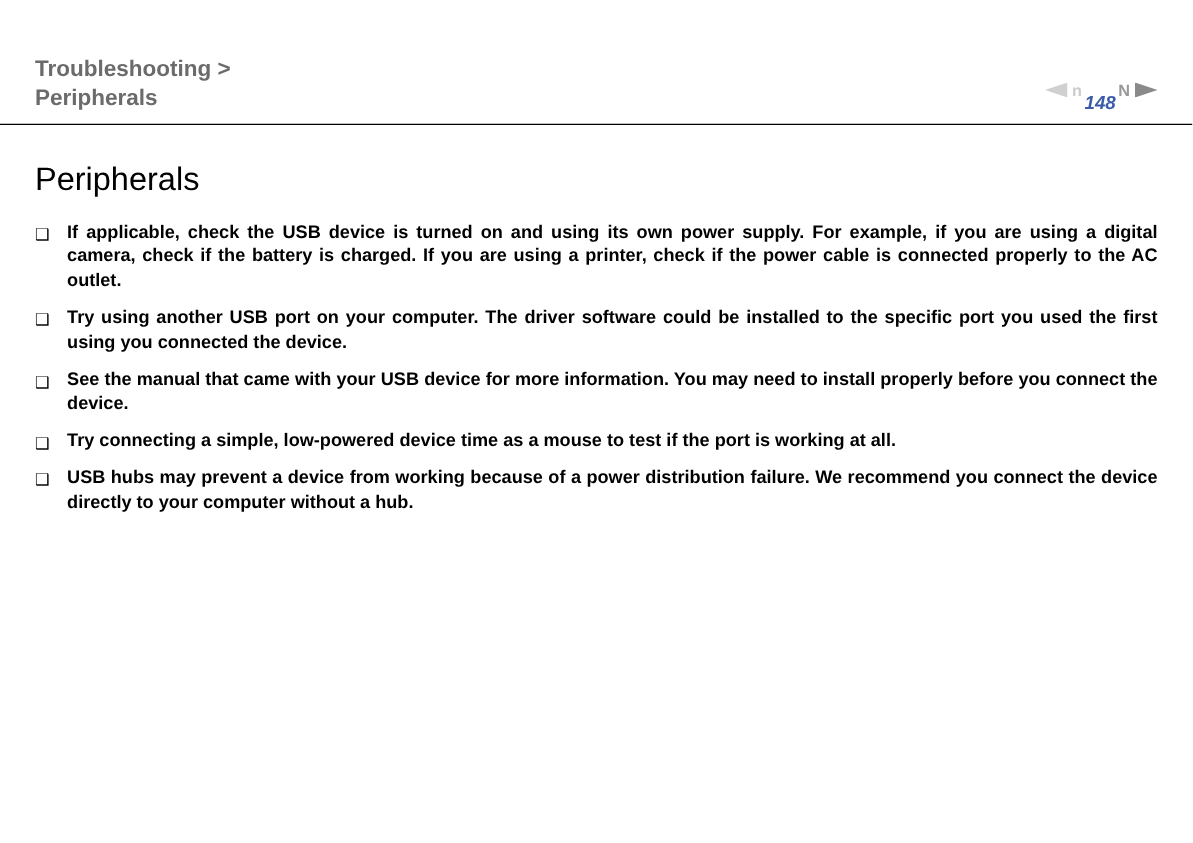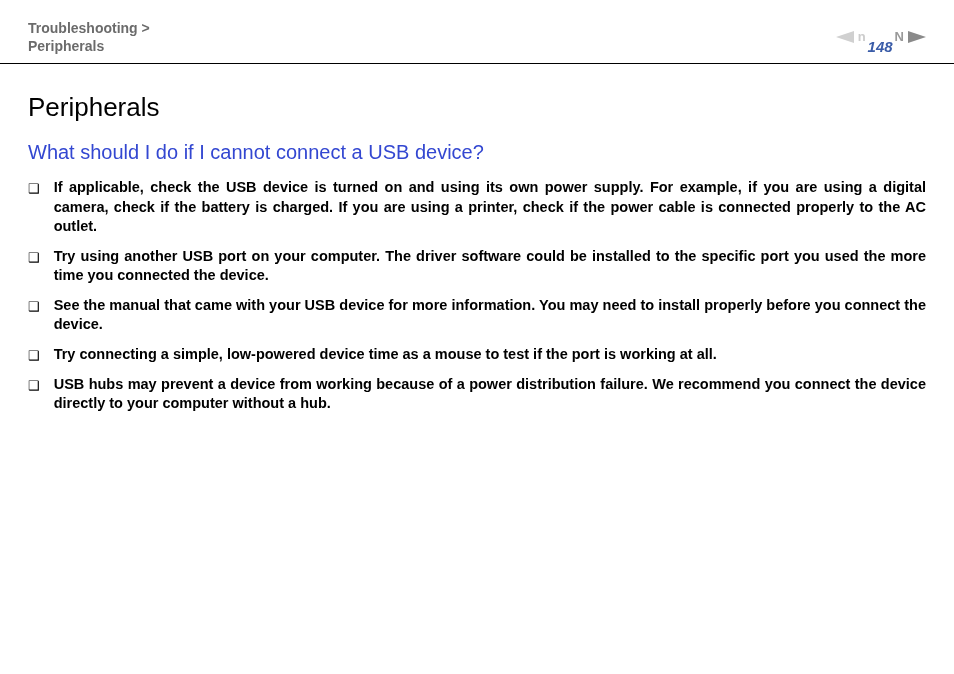--- a/index.html
+++ b/index.html
@@ -17,22 +17,23 @@
     .header {
       display: flex;
       justify-content: space-between;
       align-items: flex-end;
       padding: 18px 28px 8px 28px;
       border-bottom: 1.5px solid #000;
     }
     .breadcrumb {
       color: #6b6b6b;
       font-weight: bold;
-      font-size: 14px;
+      font-size: 18px;
       line-height: 1.3;
+      margin-top: 26px;
     }
     .breadcrumb-line1 {
       display: block;
     }
     .breadcrumb-line2 {
       display: block;
     }
     .page-nav {
       display: flex;
       align-items: center;
@@ -123,29 +124,28 @@
     <span class="arrow-right">
       <svg width="18" height="12" viewBox="0 0 18 12">
         <polygon points="0,0 0,12 18,6" fill="#8a8a8a"></polygon>
       </svg>
     </span>
   </div>
 </div>
 
 <div class="content">
   <h1 class="page-title">Peripherals</h1>
-  <h2 class="section-heading">What should I do if I cannot connect a USB device?</h2>
   <ul class="bullet-list">
     <li class="bullet-item">
       <span class="bullet-marker">❑</span>
       <span class="bullet-text">If applicable, check the USB device is turned on and using its own power supply. For example, if you are using a digital camera, check if the battery is charged. If you are using a printer, check if the power cable is connected properly to the AC outlet.</span>
     </li>
     <li class="bullet-item">
       <span class="bullet-marker">❑</span>
-      <span class="bullet-text">Try using another USB port on your computer. The driver software could be installed to the specific port you used the more time you connected the device.</span>
+      <span class="bullet-text">Try using another USB port on your computer. The driver software could be installed to the specific port you used the first using you connected the device.</span>
     </li>
     <li class="bullet-item">
       <span class="bullet-marker">❑</span>
       <span class="bullet-text">See the manual that came with your USB device for more information. You may need to install properly before you connect the device.</span>
     </li>
     <li class="bullet-item">
       <span class="bullet-marker">❑</span>
       <span class="bullet-text">Try connecting a simple, low-powered device time as a mouse to test if the port is working at all.</span>
     </li>
     <li class="bullet-item">

